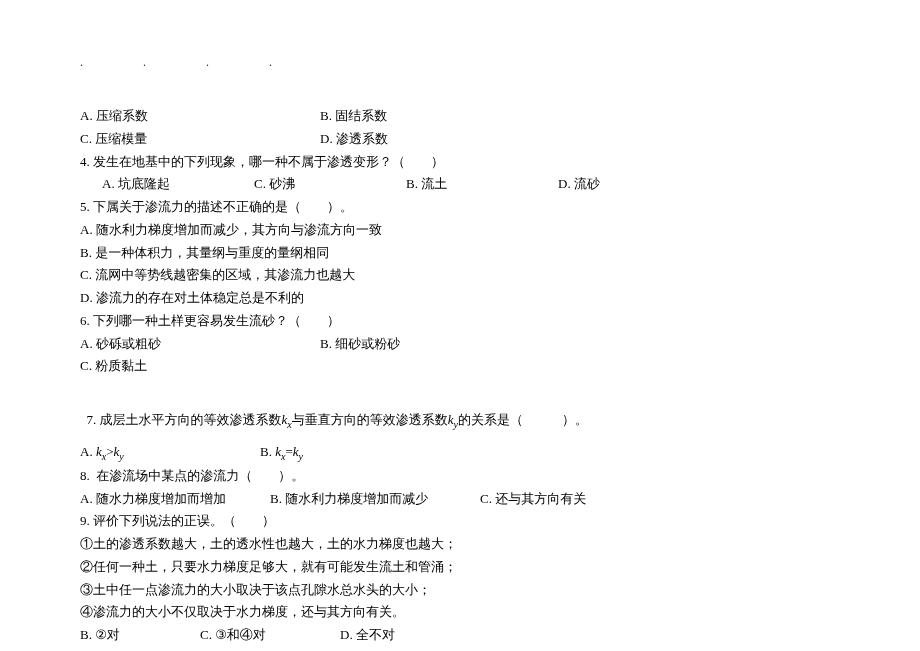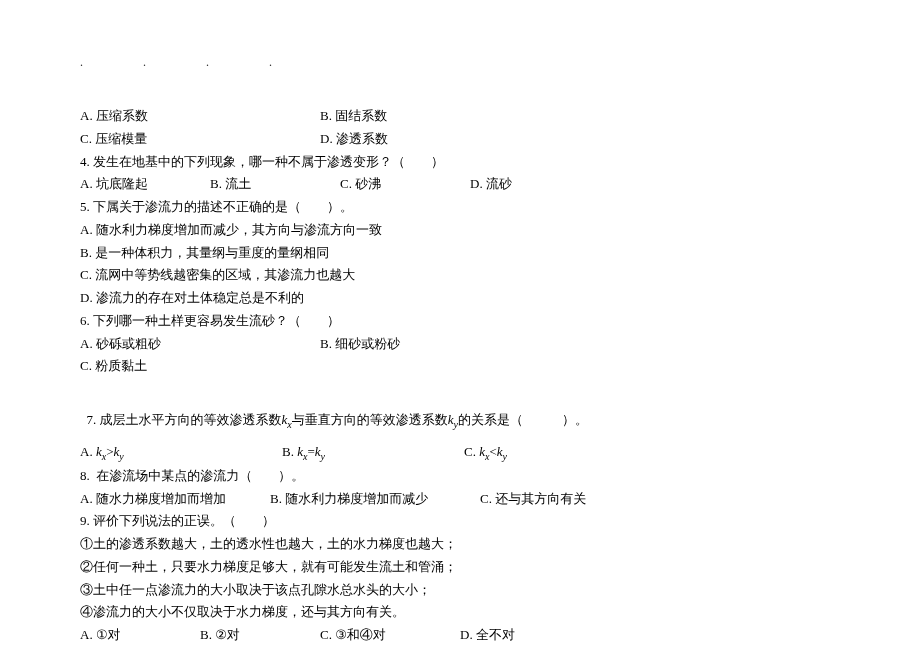--- a/index.html
+++ b/index.html
@@ -40,24 +40,24 @@
       width: 240px;
     }
     .col-b {
       width: 240px;
     }
     .four-col {
       display: flex;
     }
     .fc {
       width: 130px;
+      margin-left: 22px;
     }
     .q7-opts {
       display: flex;
-      gap: 22px;
     }
     .q7a {
       width: 180px;
     }
     .q7b {
       width: 160px;
     }
     .q7c {
       width: 160px;
     }
@@ -101,22 +101,22 @@
   <span class="col-b">B. 固结系数</span>
 </div>
 <div class="two-col">
   <span class="col-a">C. 压缩模量</span>
   <span class="col-b">D. 渗透系数</span>
 </div>
 
 <div class="row">4. 发生在地基中的下列现象，哪一种不属于渗透变形？（        ）</div>
 <div class="four-col">
   <span class="fc">A. 坑底隆起</span>
+  <span class="fc">C. 砂沸</span>
   <span class="fc">B. 流土</span>
-  <span class="fc">C. 砂沸</span>
   <span class="fc">D. 流砂</span>
 </div>
 
 <div class="row">5. 下属关于渗流力的描述不正确的是（        ）。</div>
 <div class="row">A. 随水利力梯度增加而减少，其方向与渗流方向一致</div>
 <div class="row">B. 是一种体积力，其量纲与重度的量纲相同</div>
 <div class="row">C. 流网中等势线越密集的区域，其渗流力也越大</div>
 <div class="row">D. 渗流力的存在对土体稳定总是不利的</div>
 
 <div class="row">6. 下列哪一种土样更容易发生流砂？（        ）</div>
@@ -132,35 +132,33 @@
 
 <div class="row">
   <span>7. 成层土水平方向的等效渗透系数</span><span class="it">k</span><span class="sub">x</span><span>与垂直方向的等效渗透系数</span><span class="it">k</span><span class="sub">y</span><span>的关系是（            ）。</span>
 </div>
 
 <div class="spacer-sm"></div>
 
 <div class="q7-opts">
   <span class="q7a"><span>A. </span><span class="it">k</span><span class="sub">x</span><span>&gt;</span><span class="it">k</span><span class="sub">y</span></span>
   <span class="q7b"><span>B. </span><span class="it">k</span><span class="sub">x</span><span>=</span><span class="it">k</span><span class="sub">y</span></span>
-  <span class="q7c"><span>C. </span><span class="it">k</span><span class="sub">x</span><span>&lt;</span><span class="it">k</span><span class="sub">y</span></span>
 </div>
 
 <div class="row">8.  在渗流场中某点的渗流力（        ）。</div>
 <div class="q8-opts">
   <span class="q8a">A. 随水力梯度增加而增加</span>
   <span class="q8b">B. 随水利力梯度增加而减少</span>
   <span class="q8c">C. 还与其方向有关</span>
 </div>
 
 <div class="row">9. 评价下列说法的正误。（        ）</div>
 <div class="row">①土的渗透系数越大，土的透水性也越大，土的水力梯度也越大；</div>
 <div class="row">②任何一种土，只要水力梯度足够大，就有可能发生流土和管涌；</div>
 <div class="row">③土中任一点渗流力的大小取决于该点孔隙水总水头的大小；</div>
 <div class="row">④渗流力的大小不仅取决于水力梯度，还与其方向有关。</div>
 <div class="q9-opts">
-  <span class="q9c1">A. ①对</span>
   <span class="q9c2">B. ②对</span>
   <span class="q9c3">C. ③和④对</span>
   <span class="q9c4">D. 全不对</span>
 </div>
 
 <div class="row">10. 下列描述正确的是（        ）。</div>
 
 </body></html>

